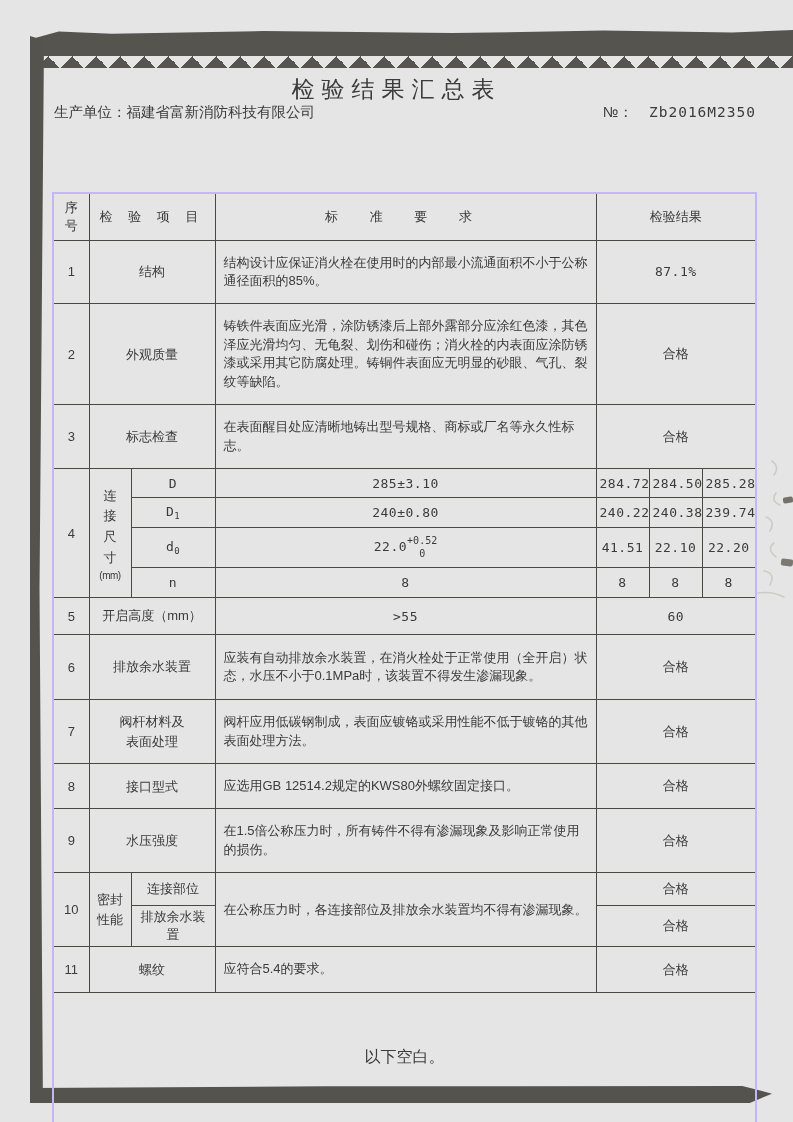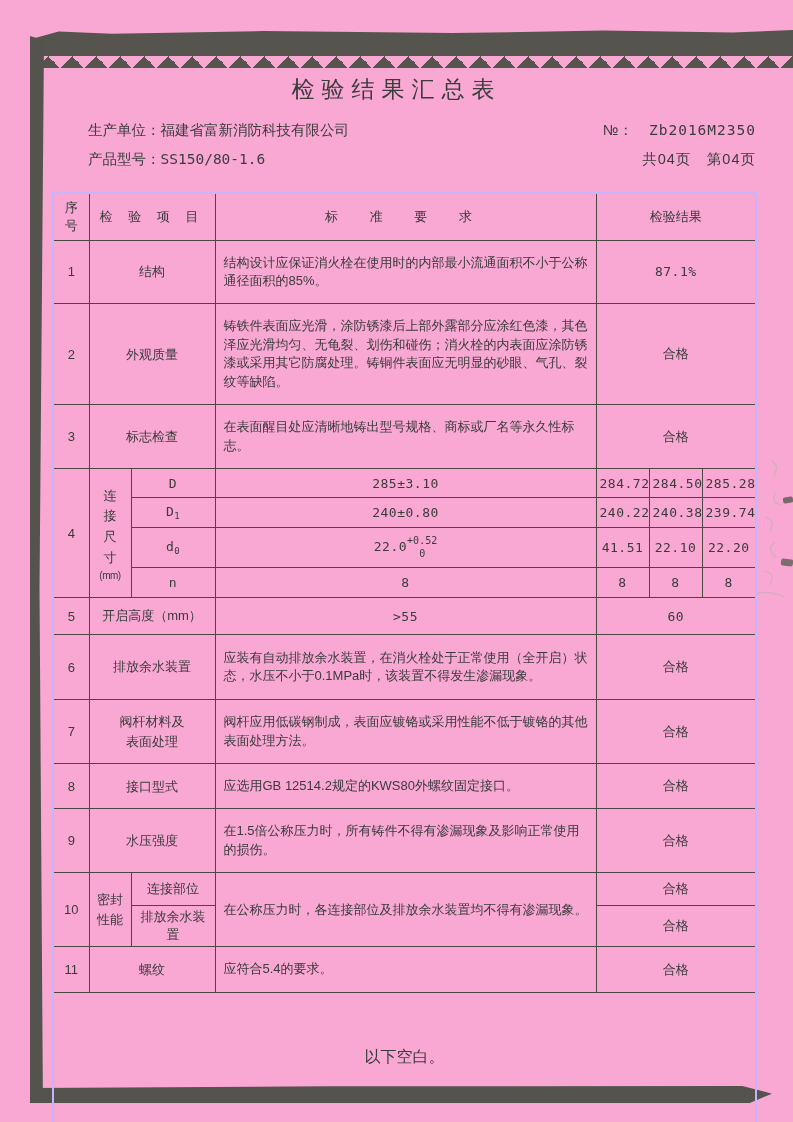--- a/index.html
+++ b/index.html
@@ -1,37 +1,37 @@
 <!DOCTYPE html>
 <html><head>
 <meta charset="utf-8">
 <style>
   * { margin:0; padding:0; box-sizing:border-box; }
   html,body { width:793px; height:1122px; }
   body { font-family:"Liberation Sans","DejaVu Sans",sans-serif; background:#ffffff; }
-  .page { position:relative; width:793px; height:1122px; background:#f9a8d4; overflow:hidden; color:#3a3a3a; }
+  .page { position:relative; width:793px; height:1122px; background:#e5e5e5; overflow:hidden; color:#3a3a3a; }
 
   
   .scan-top { position:absolute; left:36px; right:0; top:30px; height:38px; }
   .scan-top .solid { height:26px; background:#56544e;
     clip-path:polygon(0 30%,3% 6%,10% 14%,30% 4%,55% 12%,75% 2%,92% 10%,100% 0,100% 100%,0 100%); }
   .scan-top .teeth { height:12px;
     background:conic-gradient(from 135deg at 50% 0,#56544e 90deg,transparent 0) 0 0/24px 12px repeat-x; }
   .scan-left { position:absolute; left:30px; top:36px; width:14px; height:1062px; background:#55534d;
     clip-path:polygon(0 0,100% 0.4%,68% 52%,92% 99.7%,0 100%); }
   .scan-bottom { position:absolute; left:30px; top:1086px; width:742px; height:17px; background:#55534d;
     clip-path:polygon(0 12%,40% 2%,96% 0,100% 45%,97% 100%,0 100%); }
   .edge-mark-1 { position:absolute; left:783px; top:497px; width:10px; height:6px; background:#615e56; opacity:.85; border-radius:2px; transform:rotate(-8deg); }
   .edge-mark-2 { position:absolute; left:781px; top:559px; width:12px; height:7px; background:#615e56; opacity:.8; border-radius:2px; transform:rotate(6deg); }
   .margin-scribble { position:absolute; left:752px; top:455px; opacity:.55; }
 
   
   .title { position:absolute; top:74px; left:0; width:100%; text-align:center;
     font-size:23px; letter-spacing:7px; color:#3c3c3c; font-weight:normal; }
-  .meta { position:absolute; top:121px; left:54px; right:37px; font-size:14.5px; color:#3c3c3c;margin-left:34px; }
+  .meta { position:absolute; top:103px; left:54px; right:37px; font-size:14.5px; color:#3c3c3c; }
   .meta-row { display:flex; justify-content:space-between; align-items:baseline; height:29px; }
   .mono { font-family:"DejaVu Sans Mono","Liberation Mono",monospace; }
   .no-val { margin-left:16px; letter-spacing:1px; }
   .pages-val { letter-spacing:1px; }
 
   
   table.report { position:absolute; left:52px; top:192px; width:703px;
     border-collapse:collapse; table-layout:fixed; border:2px solid #c4b5fd; font-size:13px; color:#3b3b3b; }
   .report th, .report td { border:1px solid #4a4842; text-align:center; vertical-align:middle;
     padding:2px 3px; font-weight:normal; }
@@ -81,28 +81,20 @@
 
   <div class="meta">
     <div class="meta-row">
       <div>
         <span>生产单位：</span><span>福建省富新消防科技有限公司</span>
       </div>
       <div>
         <span>№：</span><span class="no-val mono">Zb2016M2350</span>
       </div>
     </div>
-    <div class="meta-row">
-      <div>
-        <span>产品型号：</span><span class="mono">SS150/80-1.6</span>
-      </div>
-      <div>
-        <span class="pages-val">共04页　第04页</span>
-      </div>
-    </div>
   </div>
 
   <table class="report">
     <colgroup>
       <col style="width:36px">
         <col style="width:42px">
         <col style="width:84px">
       <col style="width:381px">
         <col style="width:53px">
         <col style="width:53px">

